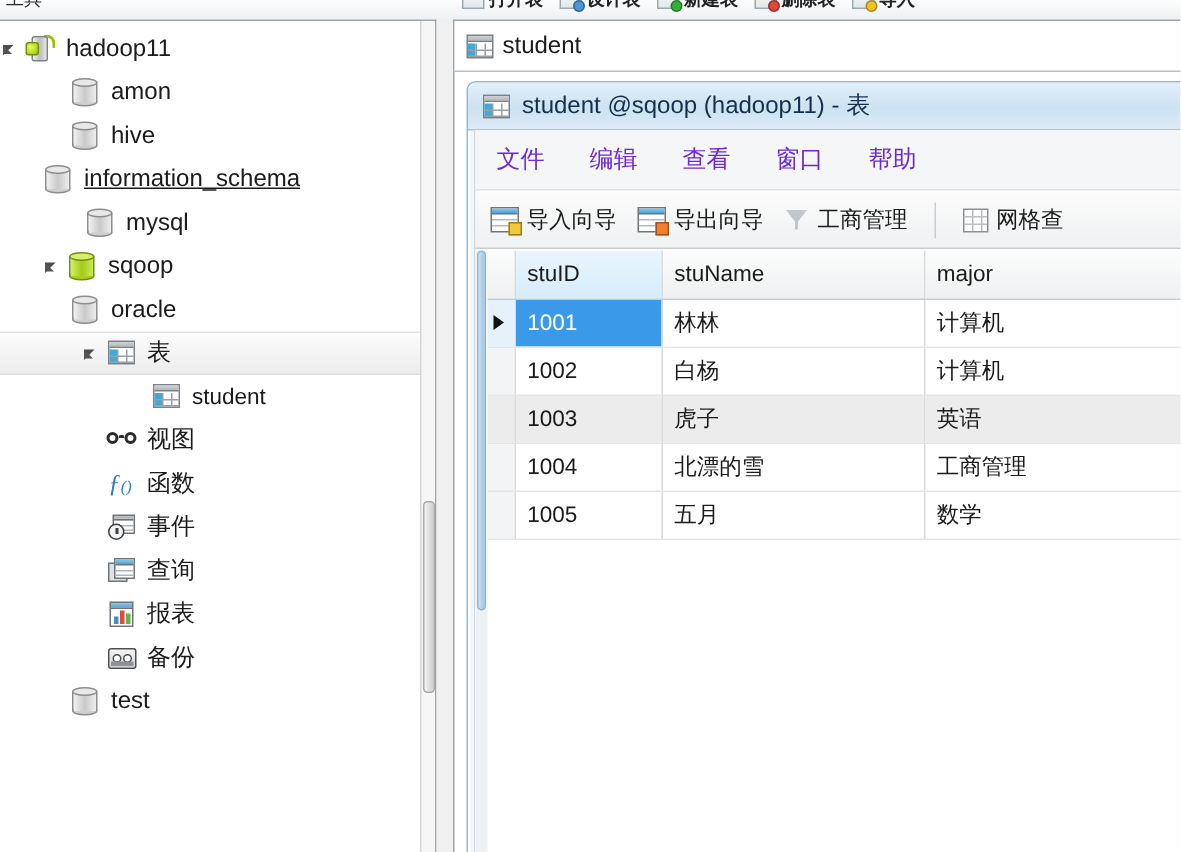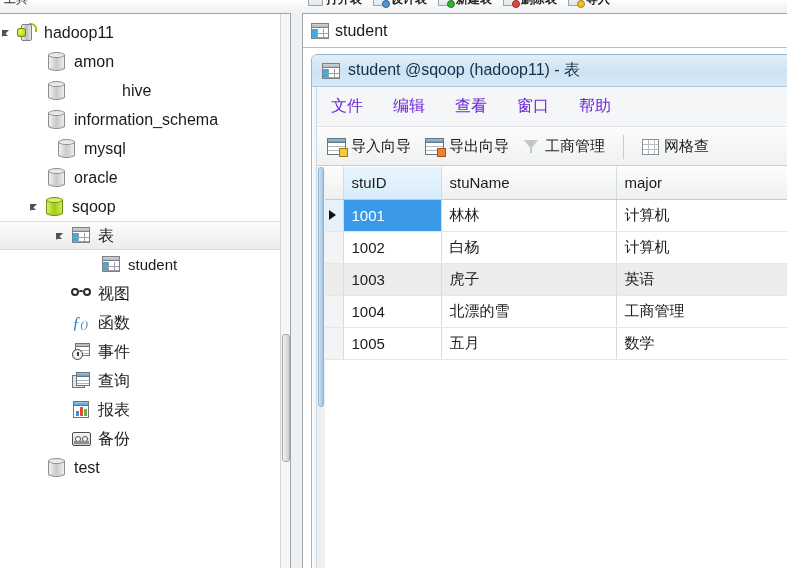--- a/index.html
+++ b/index.html
@@ -394,33 +394,33 @@
         <span class="ticon">
           <span class="ico-db">
               <span class="bot"></span>
               <span class="body"></span>
               <span class="top"></span>
             </span>
         </span>
         <span class="tlabel">amon</span>
       </div>
 
-      <div class="tnode" style="padding-left:46px;gap:48px;">
+      <div class="tnode" style="padding-left:46px;">
         <span class="ticon">
           <span class="ico-db">
               <span class="bot"></span>
               <span class="body"></span>
               <span class="top"></span>
             </span>
         </span>
         <span class="tlabel">hive</span>
       </div>
 
 
-      <div class="tnode" style="padding-left:46px;">
+      <div class="tnode" style="padding-left:28px;text-decoration:underline;">
         <span class="ticon">
           <span class="ico-db">
               <span class="bot"></span>
               <span class="body"></span>
               <span class="top"></span>
             </span>
         </span>
         <span class="tlabel">information_schema</span>
       </div>
 
@@ -428,41 +428,41 @@
         <span class="ticon">
           <span class="ico-db">
               <span class="bot"></span>
               <span class="body"></span>
               <span class="top"></span>
             </span>
         </span>
         <span class="tlabel">mysql</span>
       </div>
 
+      <div class="tnode" style="padding-left:28px;">
+        <span class="twist open"></span>
+        <span class="ticon">
+          <span class="ico-db-green">
+              <span class="bot"></span>
+              <span class="body"></span>
+              <span class="top"></span>
+            </span>
+        </span>
+        <span class="tlabel">sqoop</span>
+      </div>
+
       <div class="tnode" style="padding-left:46px;">
         <span class="ticon">
           <span class="ico-db">
               <span class="bot"></span>
               <span class="body"></span>
               <span class="top"></span>
             </span>
         </span>
         <span class="tlabel">oracle</span>
-      </div>
-
-      <div class="tnode" style="padding-left:28px;">
-        <span class="twist open"></span>
-        <span class="ticon">
-          <span class="ico-db-green">
-              <span class="bot"></span>
-              <span class="body"></span>
-              <span class="top"></span>
-            </span>
-        </span>
-        <span class="tlabel">sqoop</span>
       </div>
 
       <div class="tnode selected" style="padding-left:54px;">
         <span class="twist open"></span>
         <span class="ticon">
           <span class="ico-table">
               <span class="hdr"></span>
               <span class="blue"></span>
               <span class="v1"></span>
               <span class="v2"></span>

